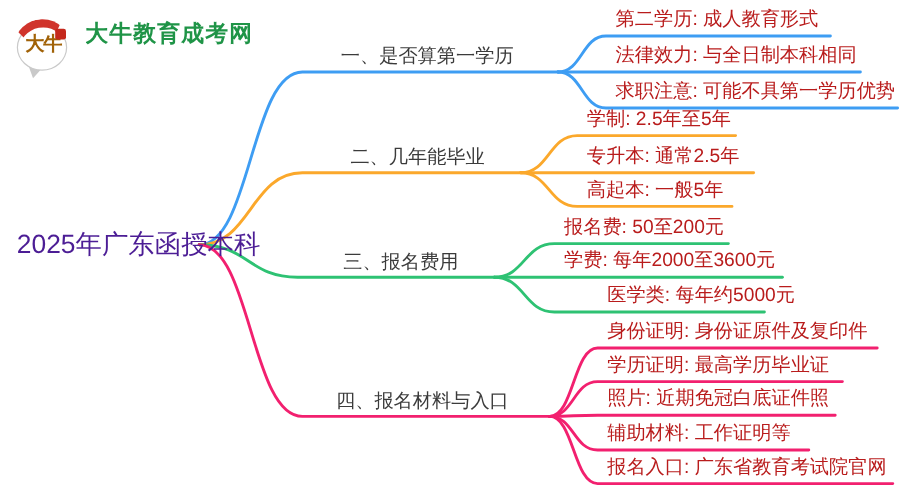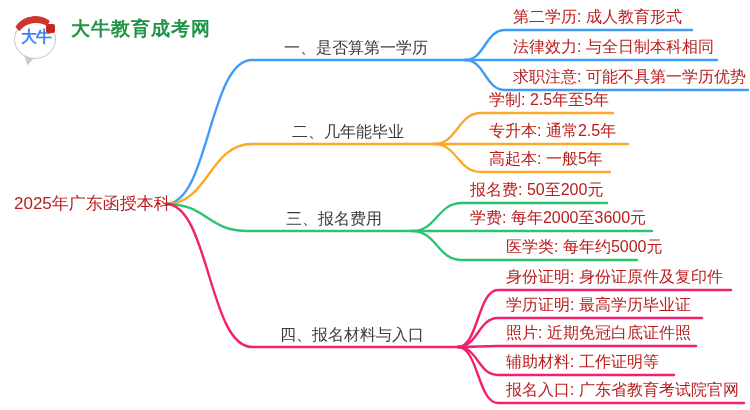--- a/index.html
+++ b/index.html
@@ -5,21 +5,21 @@
   html,body{margin:0;padding:0;background:#fff;}
   .stage{
     position:relative;width:750px;height:410px;background:#fff;overflow:hidden;
     font-family:"Liberation Sans","DejaVu Sans",sans-serif;
   }
   svg.links{position:absolute;left:0;top:0;width:750px;height:410px;}
   .node{
     position:absolute;color:#3b3b3b;white-space:nowrap;
     font-family:"Liberation Sans","DejaVu Sans",sans-serif;
   }
-  .root-label{font-size:17px;line-height:20px;color:#b91c1c;}
+  .root-label{font-size:22px;line-height:20px;color:#4c1d95;}
   .branch-label{font-size:16px;line-height:20px;transform:translateX(-50%);color:#3b3b3b;}
   .child-label{font-size:16px;line-height:20px;color:#b91c1c;}
   
   .logo{position:absolute;left:12px;top:14px;display:flex;align-items:flex-start;}
   .logo-icon{position:relative;width:52px;height:50px;flex:0 0 auto;}
   .bubble{
     position:absolute;left:2px;top:6px;width:42px;height:39px;border-radius:50%;
     background:#fff;border:1.5px solid #c9c9c9;box-sizing:border-box;
   }
   .bubble-tail{
@@ -28,21 +28,21 @@
     border-top:9px solid #c9c9c9;transform:rotate(18deg);
   }
   .cap{
     position:absolute;left:0;top:2px;width:46px;height:44px;border-radius:50%;
     border:5px solid transparent;border-top:7px solid #d0342c;
     box-sizing:border-box;transform:rotate(-10deg);
   }
   .glyph{
     position:absolute;left:6px;top:13px;width:36px;text-align:center;
     font-family:"Liberation Serif","DejaVu Serif",serif;
-    font-weight:bold;font-size:16px;color:#3b82f6;letter-spacing:-1px;
+    font-weight:bold;font-size:16px;color:#a16207;letter-spacing:-1px;
   }
   .seal{
     position:absolute;left:34px;top:10px;width:9px;height:9px;border-radius:2px;
     background:#c5281c;
   }
   .logo-text{margin-left:7px;padding-top:4px;}
   .brand-name{font-size:19px;font-weight:bold;color:#1f9447;letter-spacing:1px;line-height:22px;}
   .brand-domain{font-size:13.5px;font-weight:bold;color:#1f9447;line-height:17px;margin-top:1px;}
 </style>
 </head>

